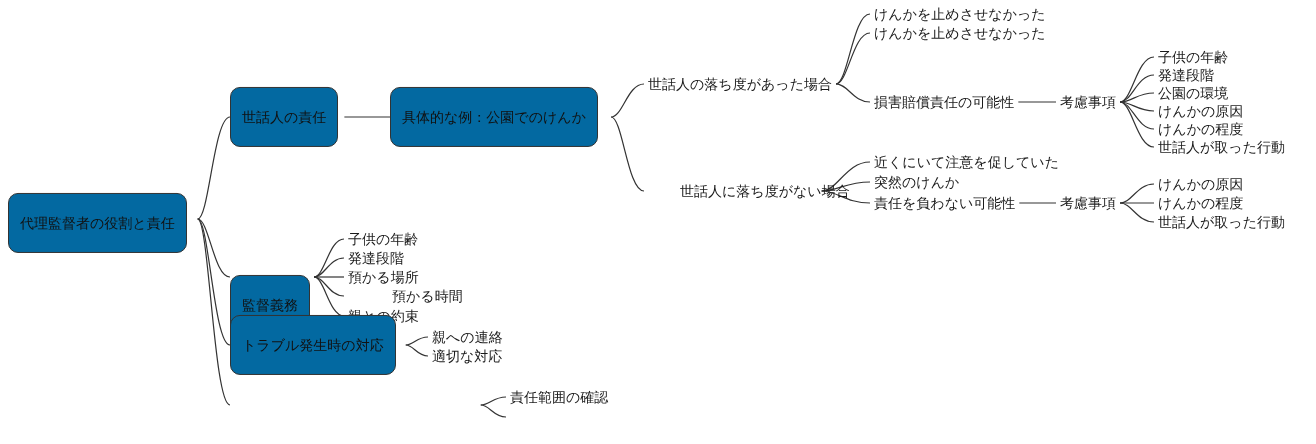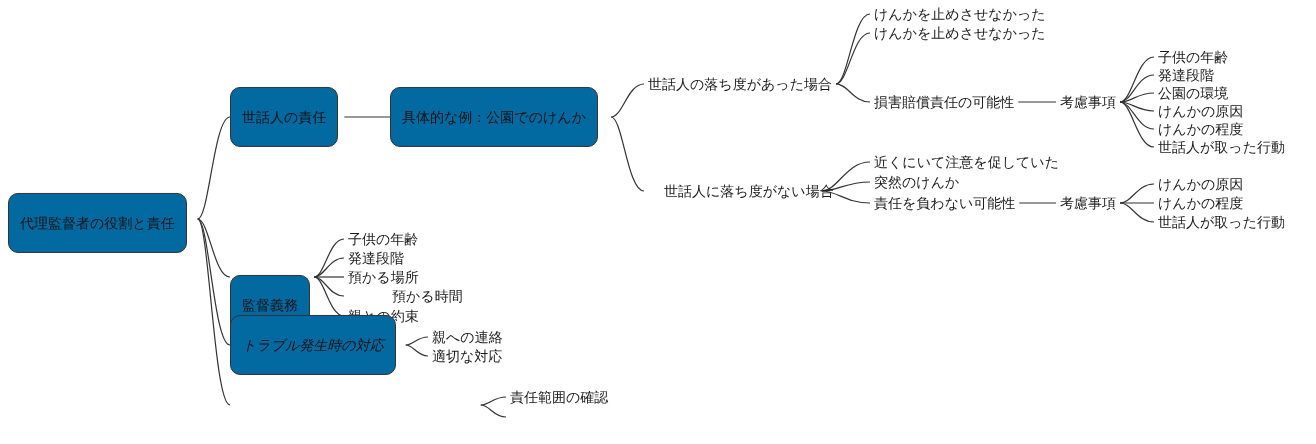--- a/index.html
+++ b/index.html
@@ -75,31 +75,31 @@
     <div class="node" style="left: 874px; top: 14px;">けんかを止めさせなかった</div>
     <div class="node" style="left: 874px; top: 33px;">けんかを止めさせなかった</div>
     <div class="node" style="left: 874px; top: 102px;">損害賠償責任の可能性</div>
     <div class="node" style="left: 1060px; top: 102px;">考慮事項</div>
     <div class="node" style="left: 1158px; top: 57px;">子供の年齢</div>
     <div class="node" style="left: 1158px; top: 75px;">発達段階</div>
     <div class="node" style="left: 1158px; top: 93px;">公園の環境</div>
     <div class="node" style="left: 1158px; top: 111px;">けんかの原因</div>
     <div class="node" style="left: 1158px; top: 129px;">けんかの程度</div>
     <div class="node" style="left: 1158px; top: 147px;">世話人が取った行動</div>
-    <div class="node" style="left: 664px; top: 191px;">世話人に落ち度がない場合</div>
+    <div class="node" style="left: 680px; top: 191px;">世話人に落ち度がない場合</div>
     <div class="node" style="left: 874px; top: 162px;">近くにいて注意を促していた</div>
     <div class="node" style="left: 874px; top: 182px;">突然のけんか</div>
     <div class="node" style="left: 874px; top: 203px;">責任を負わない可能性</div>
     <div class="node" style="left: 1060px; top: 203px;">考慮事項</div>
     <div class="node" style="left: 1158px; top: 184px;">けんかの原因</div>
     <div class="node" style="left: 1158px; top: 203px;">けんかの程度</div>
     <div class="node" style="left: 1158px; top: 222px;">世話人が取った行動</div>
     <div class="node boxed" style="left: 230px; top: 277px; margin-top: 28px;">監督義務</div>
     <div class="node" style="left: 348px; top: 239px;">子供の年齢</div>
     <div class="node" style="left: 348px; top: 258px;">発達段階</div>
     <div class="node" style="left: 348px; top: 277px;">預かる場所</div>
     <div class="node" style="left: 348px; top: 296px; margin-left: 44px;">預かる時間</div>
     <div class="node" style="left: 348px; top: 316px;">親との約束</div>
-    <div class="node boxed" style="left: 230px; top: 345px; font-style: italic;">トラブル発生時の対応</div>
+    <div class="node boxed" style="left: 230px; top: 345px;">トラブル発生時の対応</div>
     <div class="node" style="left: 432px; top: 337px;">親への連絡</div>
     <div class="node" style="left: 432px; top: 356px;">適切な対応</div>
     <div class="node" style="left: 510px; top: 397px;">責任範囲の確認</div>
   </div>
 
 </body></html>

